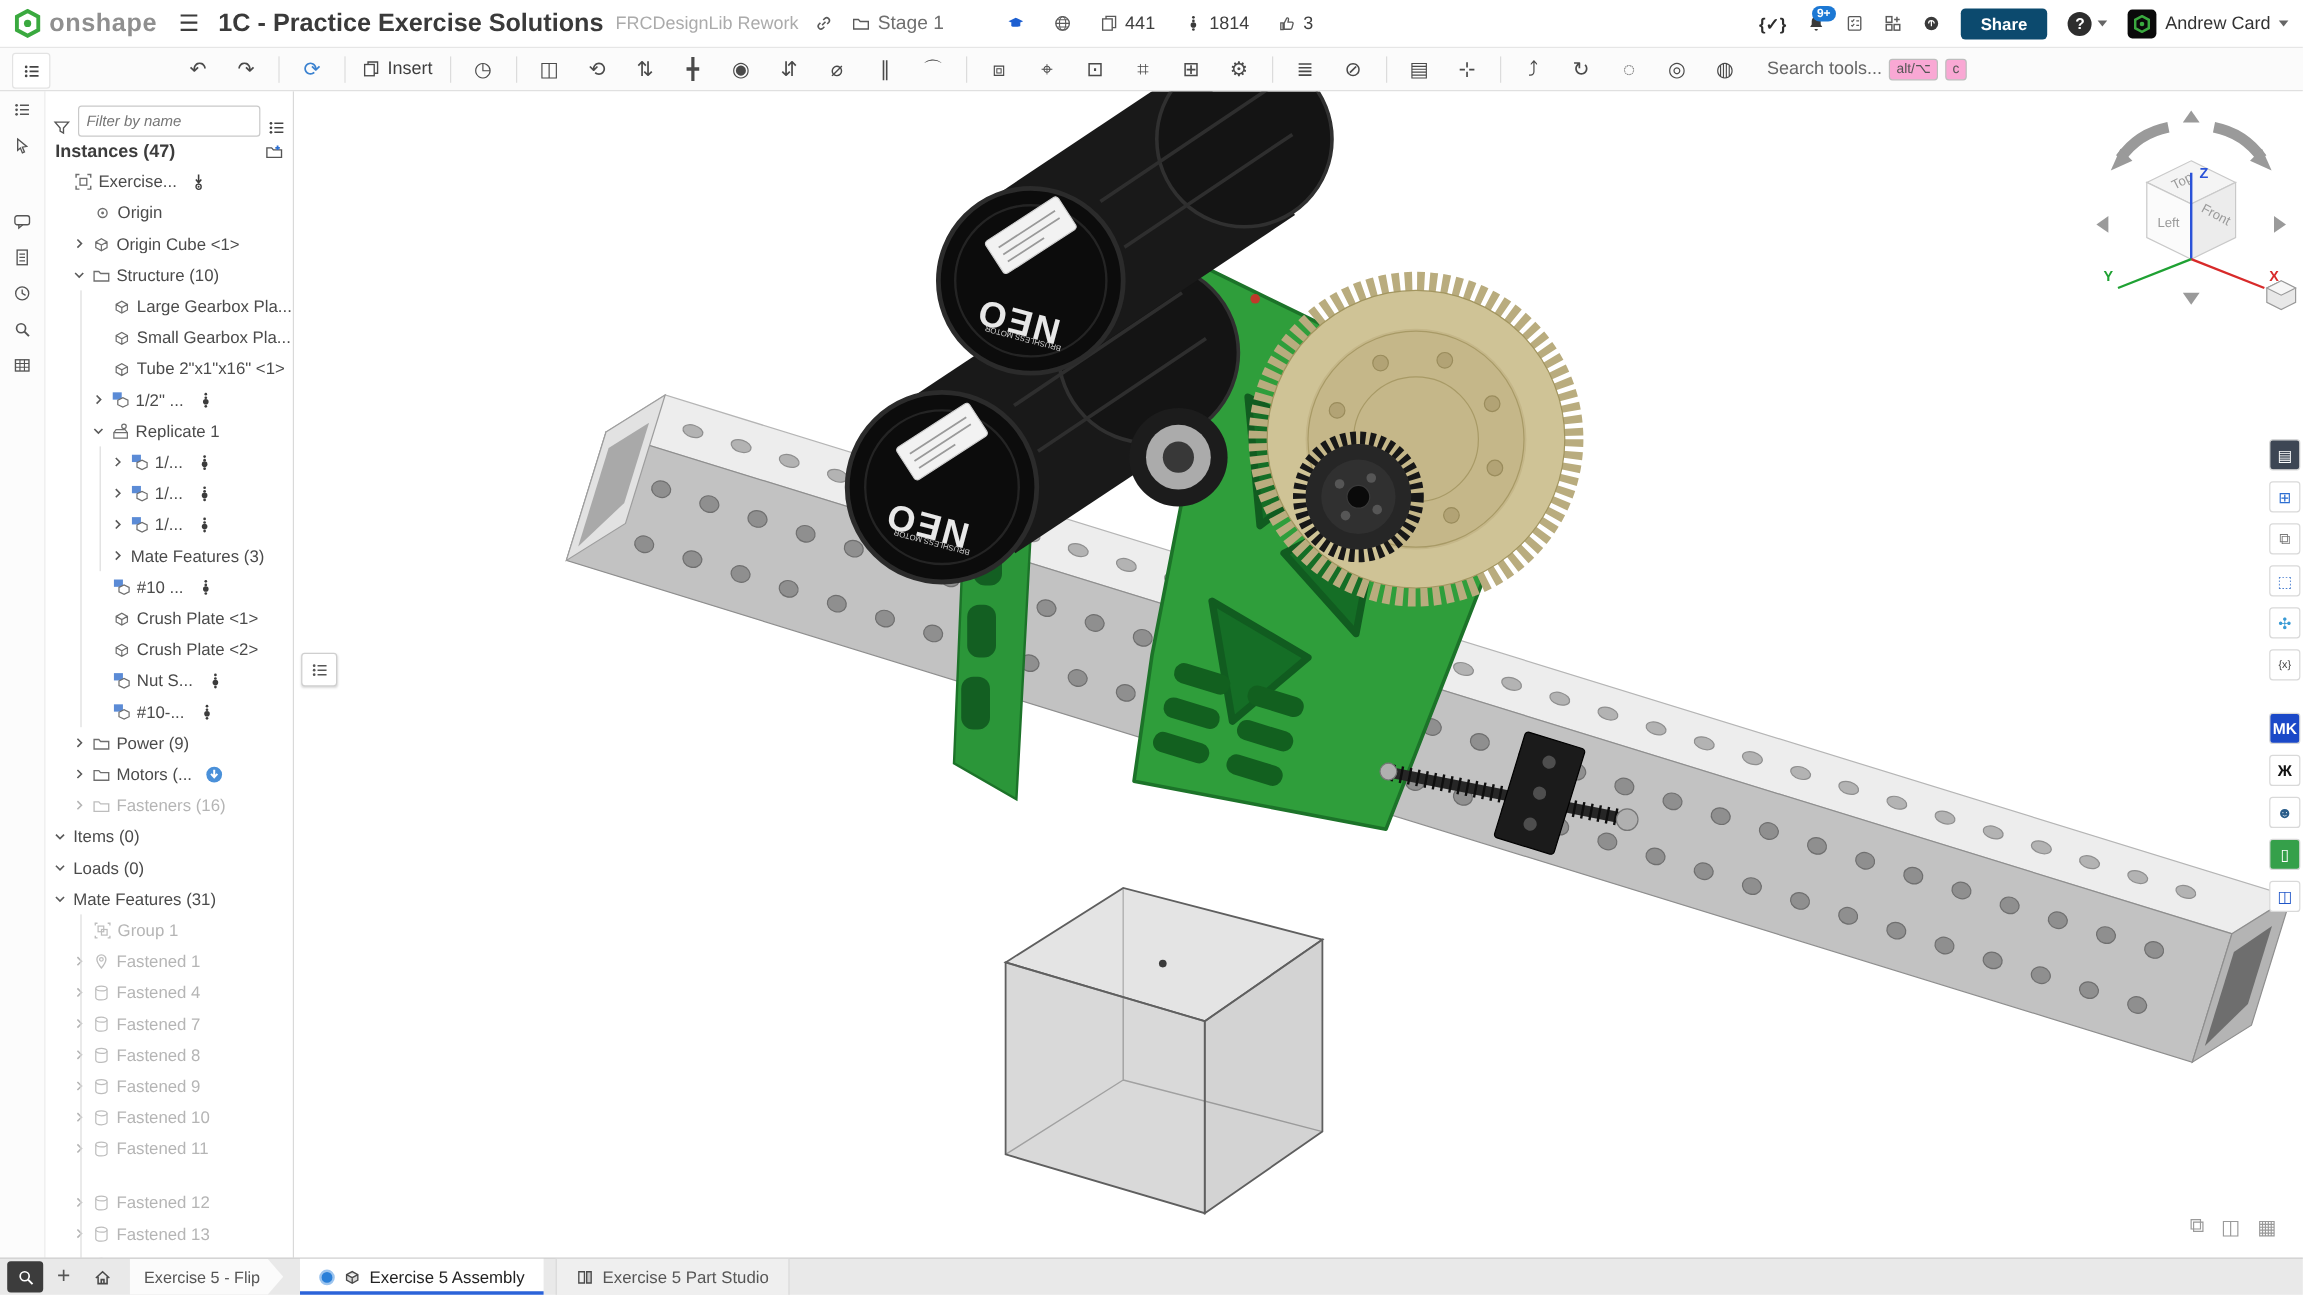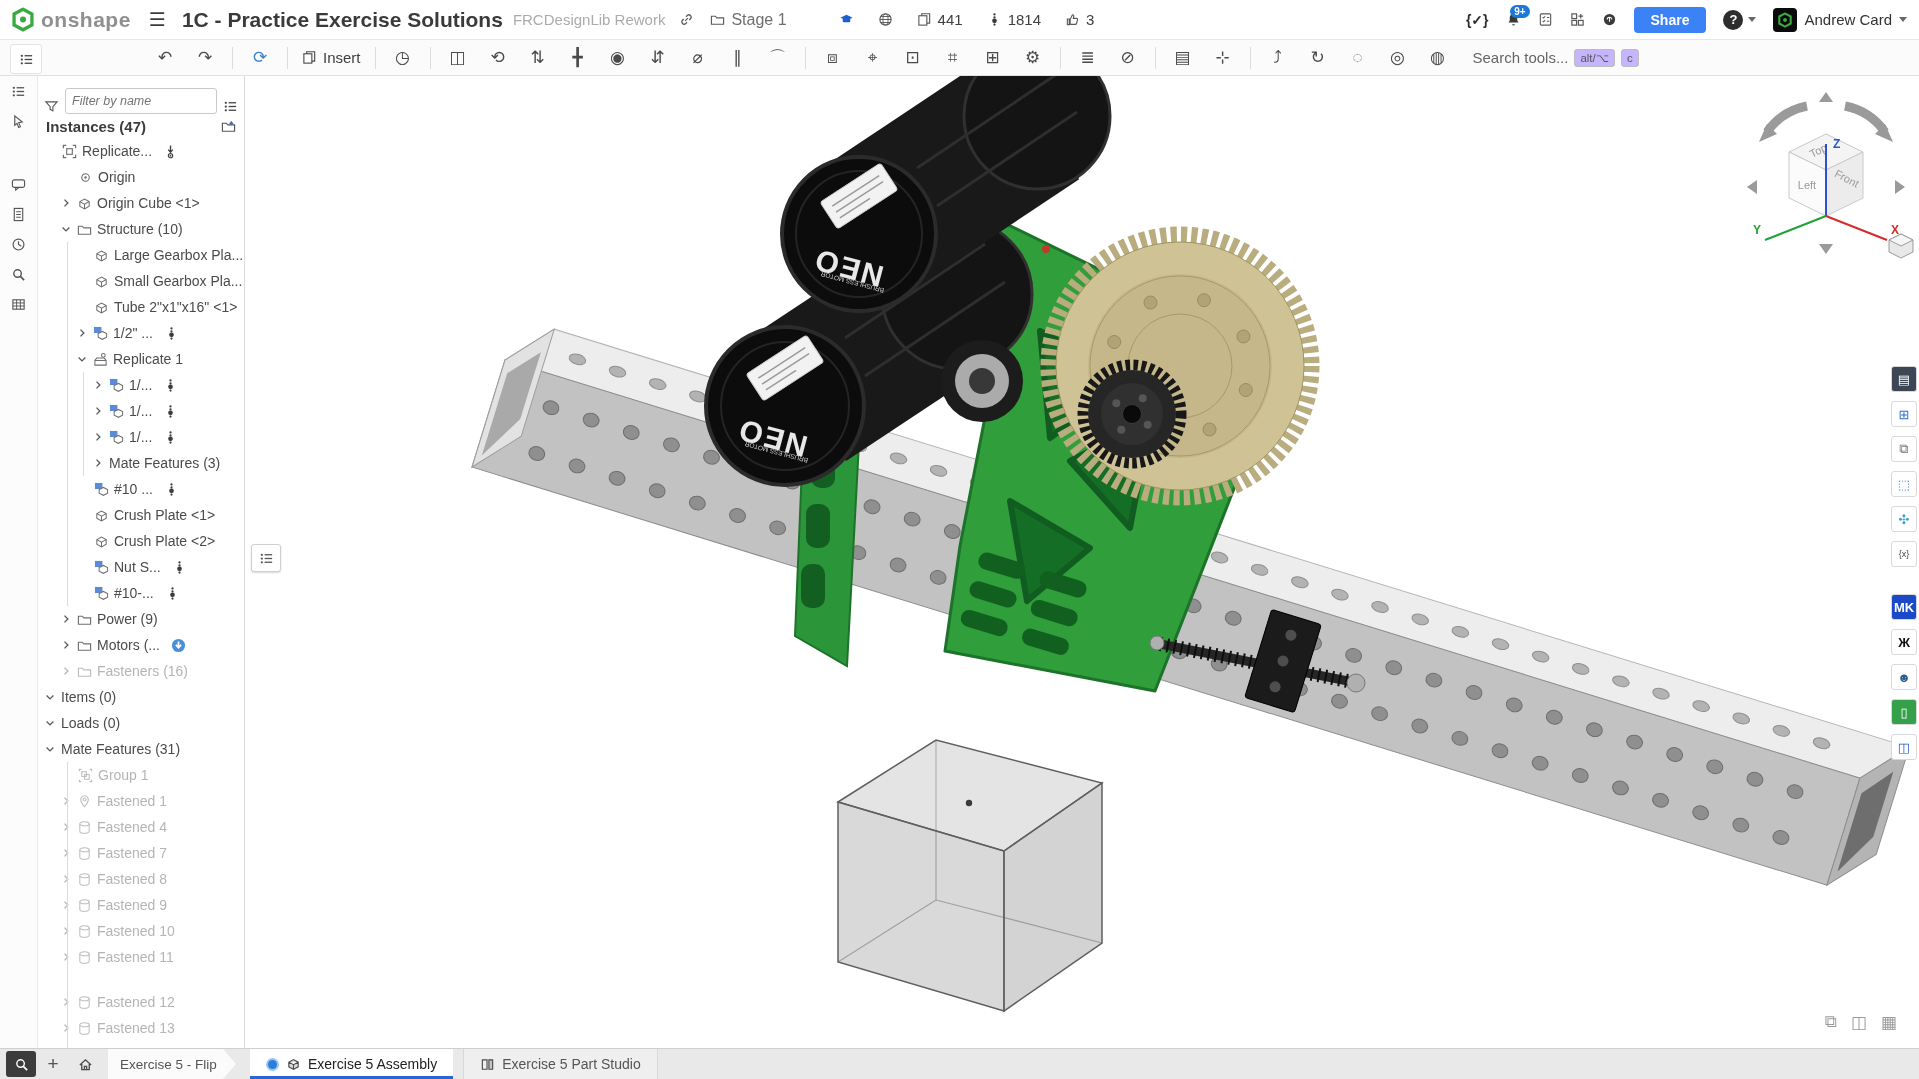--- a/index.html
+++ b/index.html
@@ -16,40 +16,40 @@
   #doc-subtitle{font-size:15px;color:#ababab;margin-left:10px;white-space:nowrap;}
   .tb-ic{color:#5a5a5a;}
   #location{display:flex;align-items:center;gap:6px;margin-left:16px;color:#6f6f6f;font-size:16px;}
   #stats{display:flex;align-items:center;gap:24px;margin-left:52px;}
   .stat{display:flex;align-items:center;gap:6px;font-size:15px;color:#3f3f3f;}
   #top-right{margin-left:auto;display:flex;align-items:center;gap:17px;}
   #braces{font-size:14px;color:#2e2e2e;font-weight:700;}
   .bell-wrap{position:relative;}
   #notif-badge{position:absolute;top:-7px;right:-9px;background:#1c78d4;color:#fff;font-size:10px;
     font-weight:700;border-radius:7px;padding:1px 4px;}
-  #share-btn{background:#3b82f6;color:#fff;font-size:14px;font-weight:600;border-radius:4px;
+  #share-btn{background:#0c4a6e;color:#fff;font-size:14px;font-weight:600;border-radius:4px;
     padding:5px 17px;cursor:pointer;}
   #help-btn{width:20px;height:20px;border-radius:50%;background:#2d2d2d;color:#fff;font-size:13px;
     font-weight:700;display:flex;align-items:center;justify-content:center;}
   .caret{width:0;height:0;border-left:4px solid transparent;border-right:4px solid transparent;
     border-top:5px solid #666;}
   #avatar{width:24px;height:24px;background:#0a0a0a;border-radius:4px;display:flex;align-items:center;justify-content:center;}
   #user-name{font-size:15px;color:#333;}
   
   #toolbar{position:absolute;left:0;top:40px;width:1919px;height:36px;background:#fbfbfb;
     border-bottom:1px solid #e0e0e0;display:flex;align-items:center;box-sizing:border-box;z-index:25;}
   #tree-toggle{position:absolute;left:10px;top:4px;width:30px;height:28px;background:#fff;border:1px solid #e3e3e3;
     border-radius:3px;display:flex;align-items:center;justify-content:center;color:#444;}
   #tb-icons{display:flex;align-items:center;gap:14px;margin-left:152px;}
   .tbi{font-size:17px;color:#4a4a4a;width:26px;text-align:center;cursor:pointer;line-height:1;}
   .tbi.blue{color:#3b82d0;}
   .tbsep{width:1px;height:22px;background:#dcdcdc;}
   .tb-insert{display:flex;align-items:center;gap:6px;font-size:15px;color:#3e3e3e;cursor:pointer;}
   #search-tools{display:flex;align-items:center;gap:6px;margin-left:22px;font-size:15px;color:#666;}
-  .key{border:1px solid #bdbdbd;border-radius:3px;background:#c4b5fd;font-size:11.5px;color:#555;
+  .key{border:1px solid #bdbdbd;border-radius:3px;background:#f9a8d4;font-size:11.5px;color:#555;
     padding:1px 5px;line-height:14px;}
   
   #lrail{position:absolute;left:0;top:76px;bottom:30px;width:38px;background:#fcfcfc;
     border-right:1px solid #e8e8e8;display:flex;flex-direction:column;align-items:center;
     padding-top:8px;gap:15px;box-sizing:border-box;z-index:20;}
   .rail-ic{color:#555;cursor:pointer;}
   .rail-gap{height:18px;}
   
   #panel{position:absolute;left:38px;top:76px;bottom:30px;width:207px;background:#fff;
     border-right:1px solid #d9d9d9;box-sizing:border-box;overflow:hidden;z-index:20;}
@@ -424,21 +424,21 @@
     <svg class="ic" style="color:#555" width="17" height="17" viewBox="0 0 16 16">
         <use href="#i-folderplus"></use>
       </svg>
   </div>
   <div id="tree-items">
       <div class="trow" style="padding-left: 6px;">
         <span class="chsp"></span>
         <svg class="ic ti" viewBox="0 0 16 16">
           <use href="#i-assembly"></use>
         </svg>
-        <span class="tlabel">Replicate...</span>
+        <span class="tlabel">Exercise...</span>
         <svg class="ic trail" viewBox="0 0 16 16">
           <use href="#i-ground"></use>
         </svg>
       </div>
       <div class="trow" style="padding-left: 22px;">
         <span class="chsp"></span>
         <svg class="ic ti" viewBox="0 0 16 16">
           <use href="#i-origin"></use>
         </svg>
         <span class="tlabel">Origin</span>

